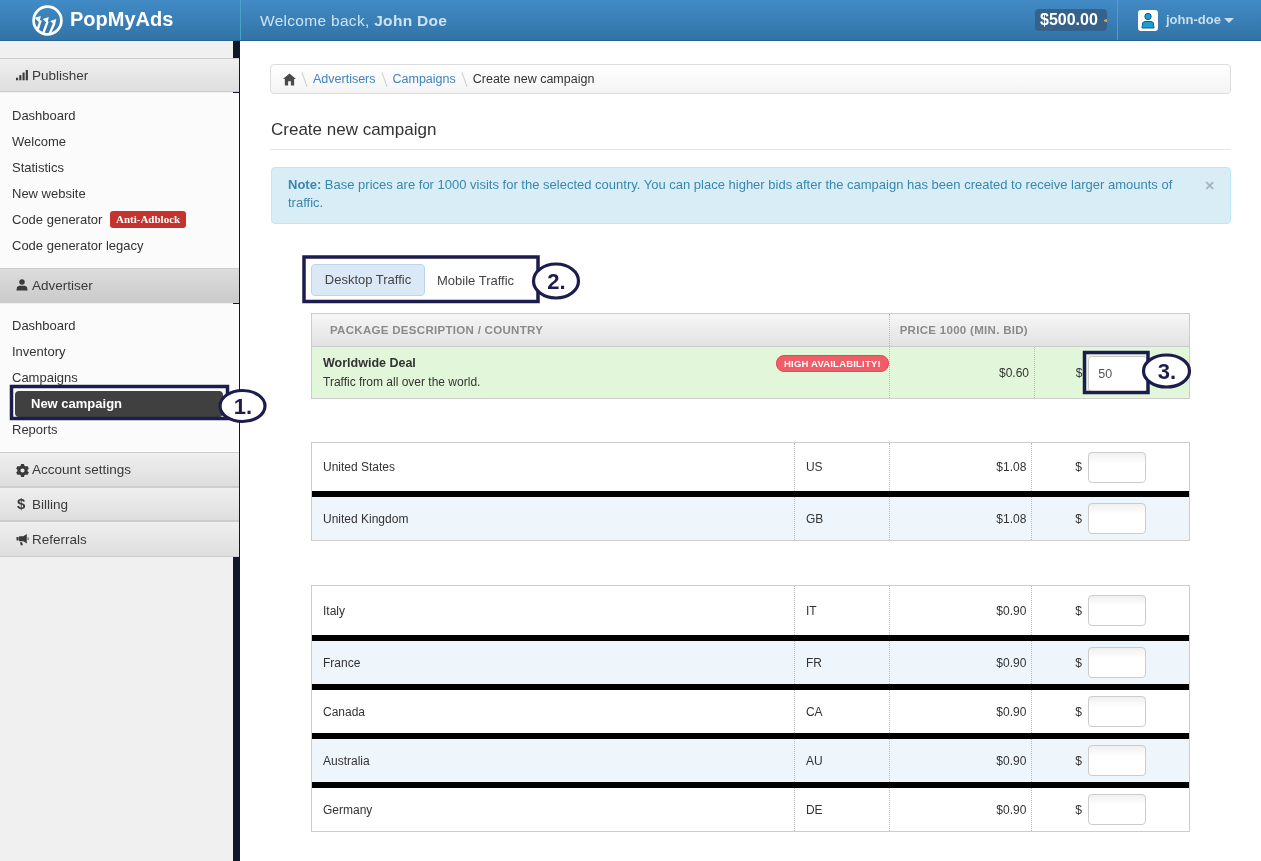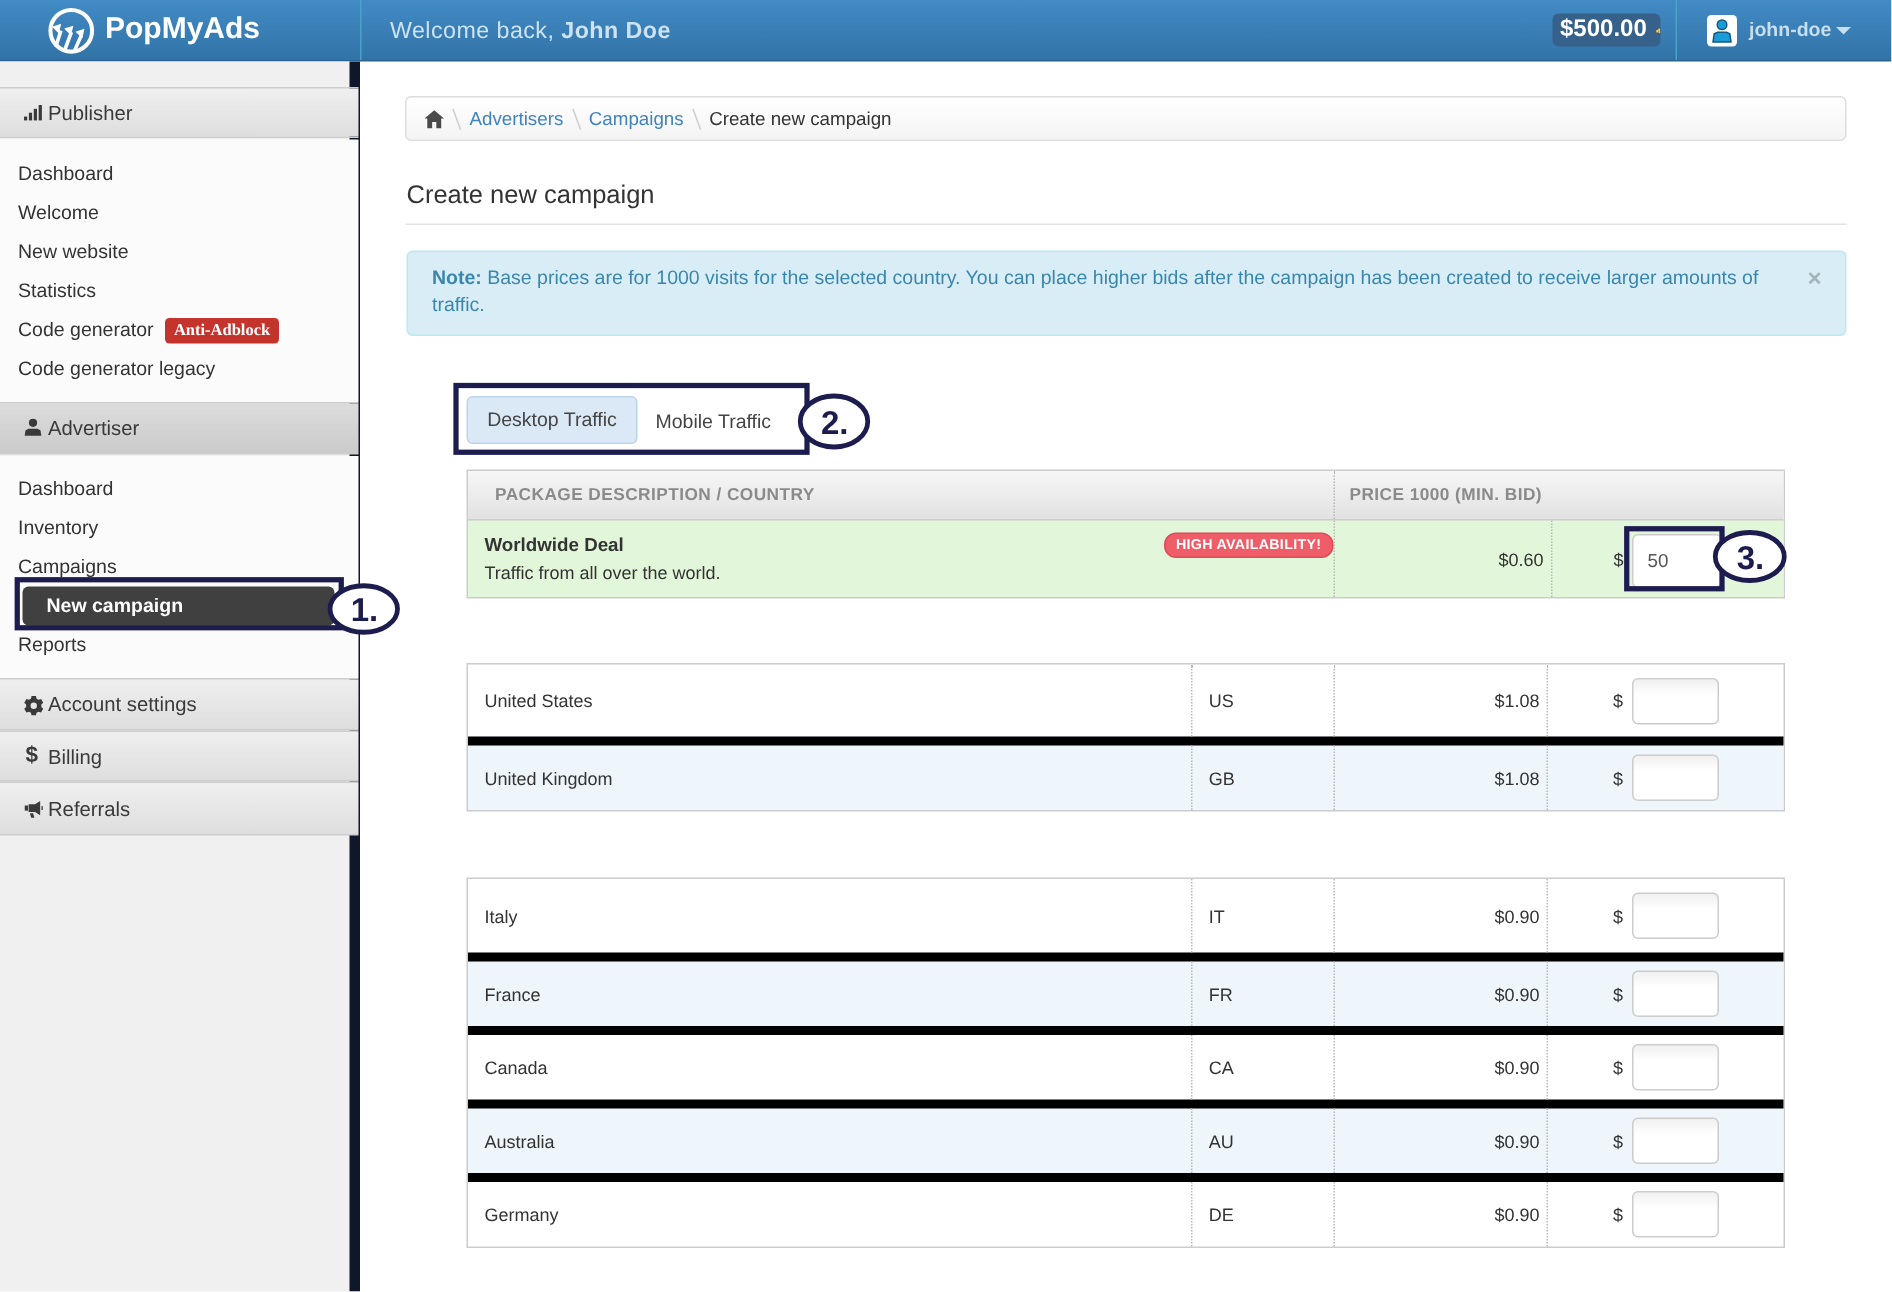--- a/index.html
+++ b/index.html
@@ -130,22 +130,22 @@
           <rect x="3.8" y="6" width="2.5" height="6"></rect>
       <rect x="7.6" y="3" width="2.5" height="9"></rect>
           <rect x="11.4" y="0" width="2.5" height="12"></rect>
         </g>
       </svg>
     <span class="lbl">Publisher</span>
   </div>
   <div class="slist" style="top:52px;height:175px;padding-top:10px;">
     <div class="sitem">Dashboard</div>
     <div class="sitem">Welcome</div>
+    <div class="sitem">Statistics</div>
     <div class="sitem">New website</div>
-    <div class="sitem">Statistics</div>
     <div class="sitem">Code generator <span class="badge-red">Anti-Adblock</span></div>
     <div class="sitem">Code generator legacy</div>
   </div>
   <div class="shead" style="top:227px;height:35px;background:linear-gradient(#dcdcdc,#cbcbcb);">
     <svg class="ic" viewBox="0 0 14 14" style="top:10px">
         <g fill="#3a3a3a">
       <circle cx="7" cy="3.4" r="3.2"></circle>
           <path d="M0.5 13.5 L1.2 9.2 L3.6 8 L10.4 8 L12.8 9.2 L13.5 13.5 Z"></path>
         </g>
       </svg>

